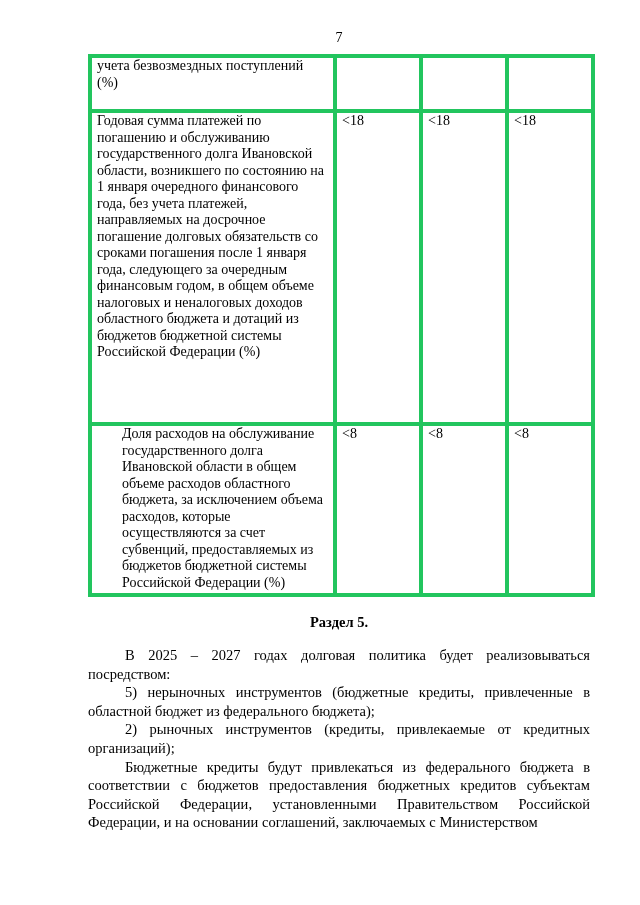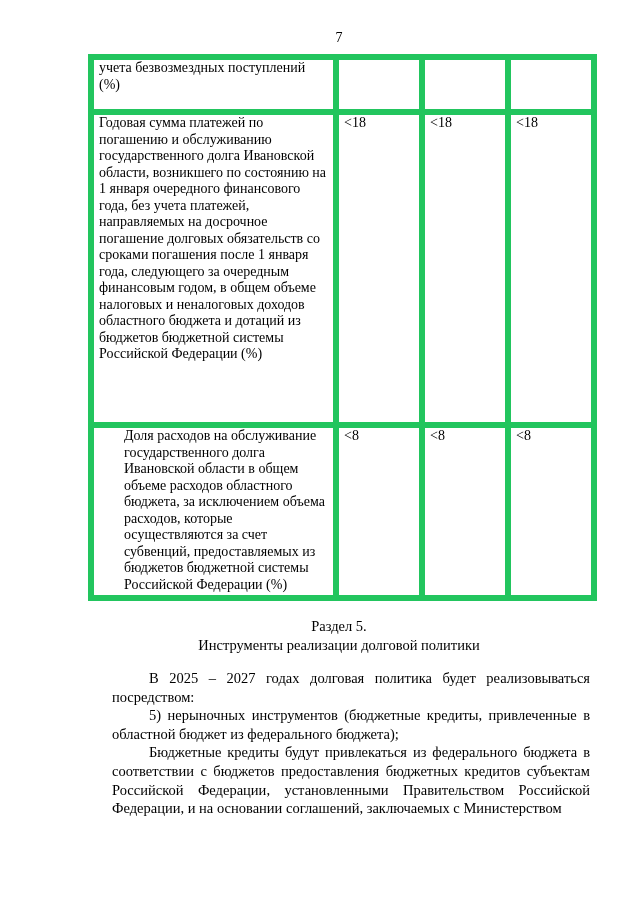--- a/index.html
+++ b/index.html
@@ -27,43 +27,42 @@
     margin-bottom: 8px;
   }
   table.doc-table {
     border-collapse: collapse;
     table-layout: fixed;
     width: 502px;
     font-size: 14px;
     line-height: 16.5px;
   }
   table.doc-table td {
-    border: 6px solid #22c55e;
+    border: 4px solid #22c55e;
     vertical-align: top;
     padding: 0px 4px 2px 5px;
   }
   td.label-cell {
     width: 245px;
     white-space: pre-line;
     text-align: left;
   }
   td.value-cell {
     width: 86px;
     text-align: left;
   }
   .section-heading {
     margin-top: 16px;
     text-align: center;
-    font-weight: normal;
+    font-weight: bold;
     font-size: 14.5px;
     line-height: 19px;
   }
   .body-text {
     margin-top: 14px;
-    margin-left: 24px;
   }
   p.body-para {
     margin: 0;
     font-size: 14.5px;
     line-height: 18.6px;
     text-align: justify;
     text-indent: 37px;
   }
 </style>
 </head>
@@ -92,22 +91,22 @@
         <td class="label-cell" style="height:168px;padding-left:30px;">Доля расходов на обслуживание государственного долга Ивановской области в общем объеме расходов областного бюджета, за исключением объема расходов, которые осуществляются за счет субвенций, предоставляемых из бюджетов бюджетной системы Российской Федерации (%)</td>
         <td class="value-cell">&lt;8</td>
         <td class="value-cell">&lt;8</td>
         <td class="value-cell">&lt;8</td>
       </tr>
     </tbody>
   </table>
 
   <div class="section-heading">
     <div>Раздел 5.</div>
-    <div>Инструменты реализации долговой политики</div>
   </div>
 
   <div class="body-text">
     <p class="body-para">В 2025 – 2027 годах долговая политика будет реализовываться посредством:</p>
     <p class="body-para">5) нерыночных инструментов (бюджетные кредиты, привлеченные в областной бюджет из федерального бюджета);</p>
+    <p class="body-para">2) рыночных инструментов (кредиты, привлекаемые от кредитных организаций);</p>
     <p class="body-para">Бюджетные кредиты будут привлекаться из федерального бюджета в соответствии с бюджетов предоставления бюджетных кредитов субъектам Российской Федерации, установленными Правительством Российской Федерации, и на основании соглашений, заключаемых с Министерством</p>
   </div>
 
 </div>
 
 </body></html>

